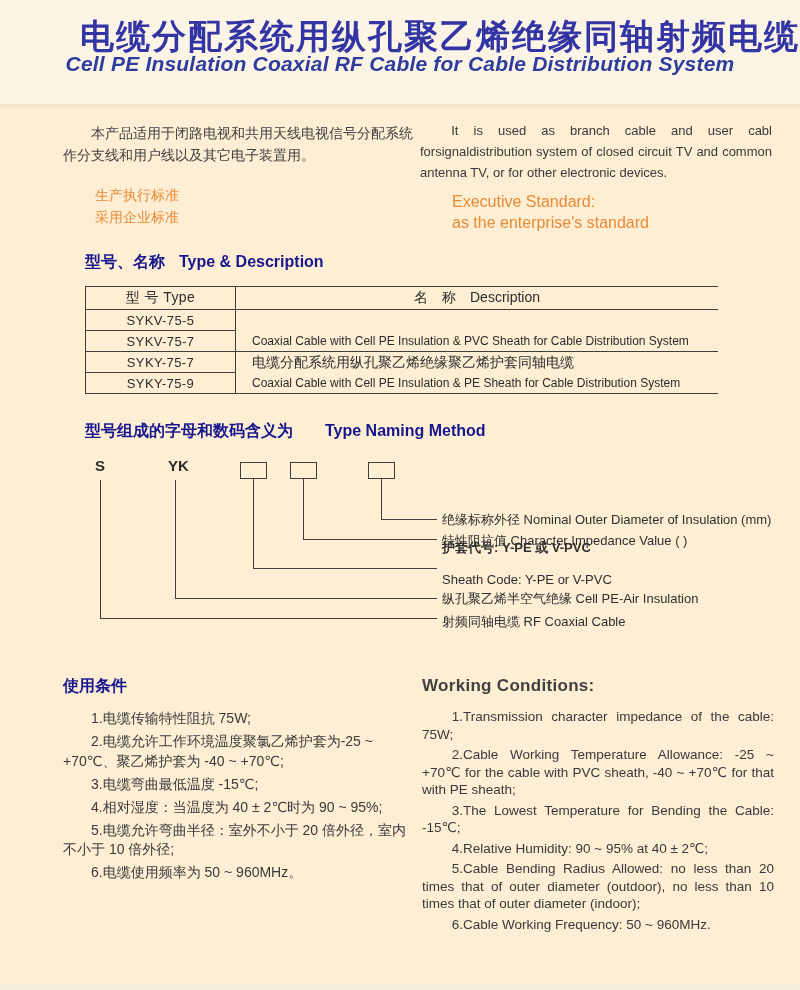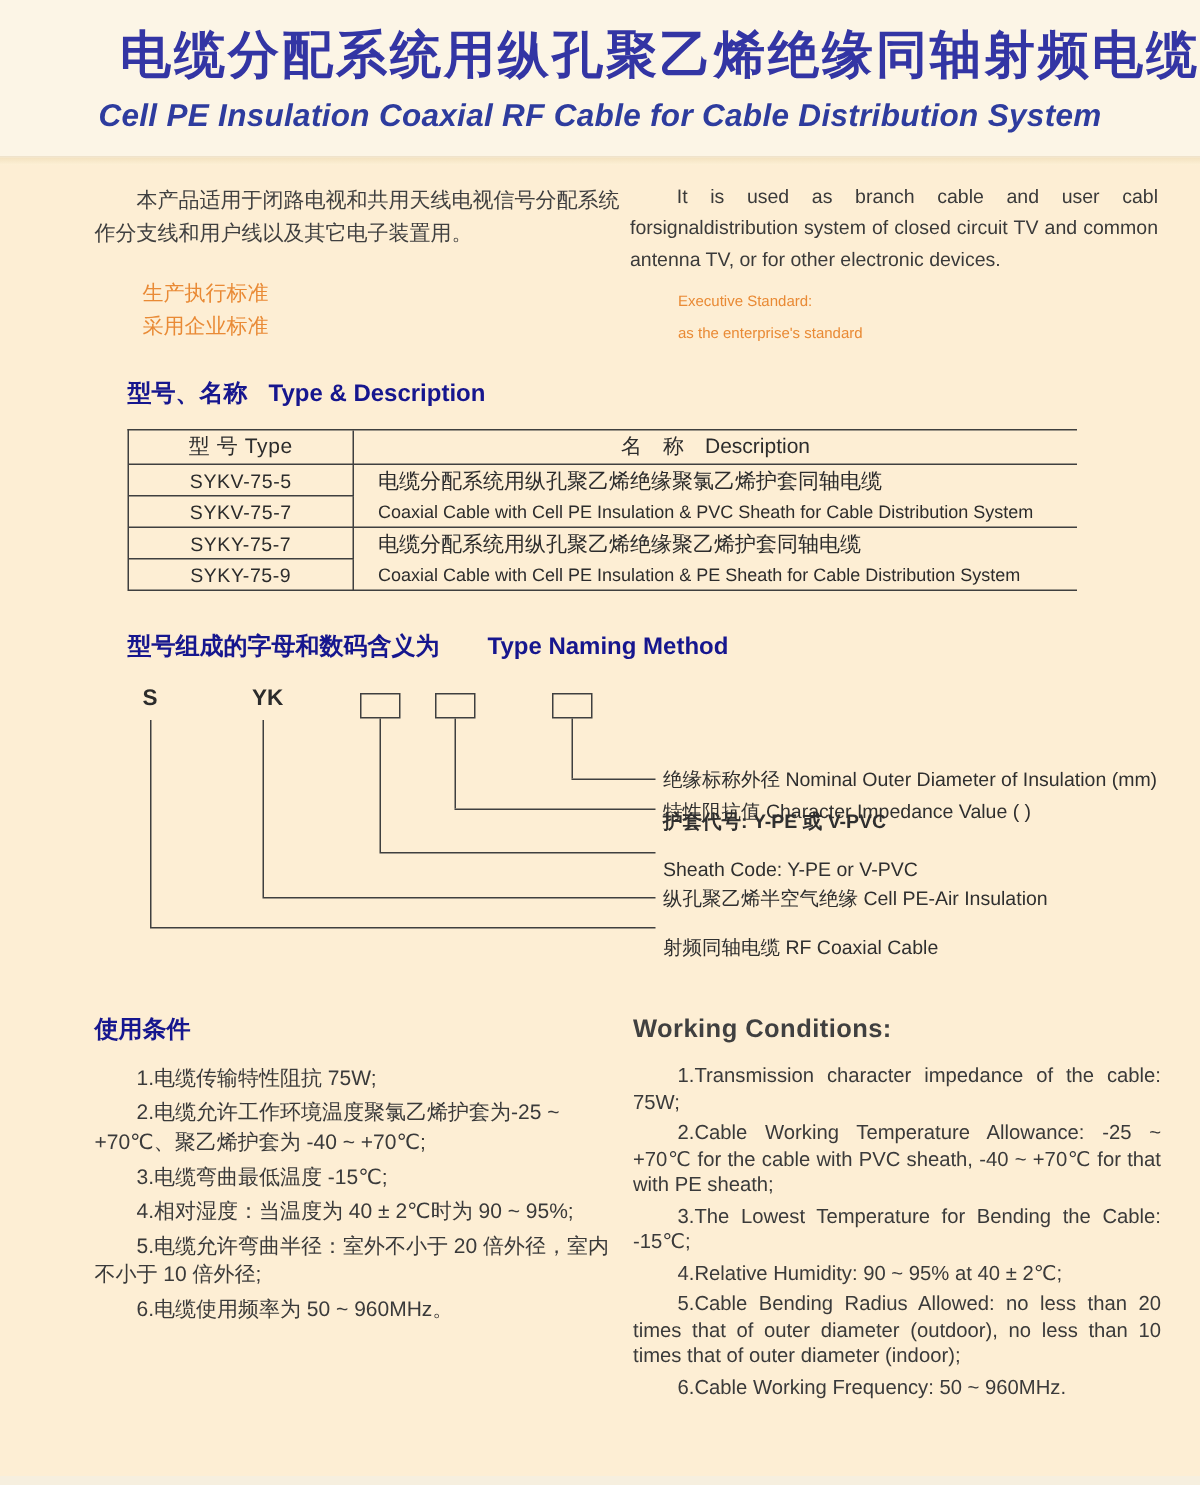--- a/index.html
+++ b/index.html
@@ -13,38 +13,38 @@
   }
   .abs { position:absolute; }
 
   
   .header { top:0; left:0; width:800px; height:104px; background:#fcf5e6; }
   .title-cn {
     top:14px; left:0; width:800px; text-align:right;
     font-size:34px; font-weight:bold; color:#3335a4; letter-spacing:2px;
   }
   .title-en {
-    top:66px; left:0; width:800px; text-align:center;
+    top:52px; left:0; width:800px; text-align:center;
     font-size:21px; font-weight:bold; font-style:italic; color:#2e3c9e; letter-spacing:0.2px;
   }
   .divider {
     top:104px; left:0; width:800px; height:6px;
     background:linear-gradient(to bottom,#f3e2c0,#fdf0d6);
     border-top:1px solid #efe3cc;
   }
 
   
   .intro-left  { top:122px; left:63px;  width:350px; }
   .intro-right { top:120px; left:420px; width:352px; }
   .intro-left p  { font-size:14px; line-height:22px; text-indent:2em; color:#404040; }
   .intro-right p { font-size:13px; line-height:21px; text-indent:2.4em; text-align:justify; color:#3a3a3a; }
   .standards-cn { margin-top:18px; padding-left:2em; }
   .standards-en { margin-top:8px;  padding-left:2em; }
   .standards-cn div, .standards-en div { color:#e98a35; font-size:14px; line-height:22px; }
-  .standards-en div { font-size:10px; line-height:21px; }
+  .standards-en div { font-size:16px; line-height:21px; }
 
   
   .sec-heading { font-weight:bold; color:#16168e; font-size:16px;margin-left:22px; }
   .type-heading   { top:252px; left:63px; }
   .naming-heading { top:421px; left:63px; }
   .type-heading .en { margin-left:14px; }
   .naming-heading .en { margin-left:32px; }
 
   
   .ttable { top:286px; left:85px; width:633px; border-top:1px solid #3f3f3f; border-left:1px solid #3f3f3f; }
@@ -105,21 +105,20 @@
   <span>型号、名称</span><span class="en">Type &amp; Description</span>
 </div>
 
 <div class="abs ttable">
   <div class="trow head">
     <div class="c1 bb">型 号 Type</div>
     <div class="c2 bb">名　称　Description</div>
   </div>
   <div class="trow">
     <div class="c1 bb">SYKV-75-5</div>
-    <div class="c2 desc-cn">电缆分配系统用纵孔聚乙烯绝缘聚氯乙烯护套同轴电缆</div>
   </div>
   <div class="trow">
     <div class="c1 bb">SYKV-75-7</div>
     <div class="c2 bb desc-en">Coaxial Cable with Cell PE Insulation &amp; PVC Sheath for Cable Distribution System</div>
   </div>
   <div class="trow">
     <div class="c1 bb">SYKY-75-7</div>
     <div class="c2 desc-cn">电缆分配系统用纵孔聚乙烯绝缘聚乙烯护套同轴电缆</div>
   </div>
   <div class="trow">
@@ -149,21 +148,21 @@
   <div class="hline" style="left:303px; top:84px;  width:134px;"></div>
   <div class="hline" style="left:253px; top:113px; width:184px;"></div>
   <div class="hline" style="left:175px; top:143px; width:262px;"></div>
   <div class="hline" style="left:100px; top:163px; width:337px;"></div>
 
   <div class="dlabel" style="top:56px;">绝缘标称外径  Nominal Outer Diameter of Insulation (mm)</div>
   <div class="dlabel" style="top:77px;">特性阻抗值  Character Impedance Value (  )</div>
   <div class="dlabel" style="top:84px;font-weight:bold;">护套代号:  Y-PE 或 V-PVC</div>
   <div class="dlabel" style="top:117px;">Sheath Code: Y-PE or V-PVC</div>
   <div class="dlabel" style="top:135px;">纵孔聚乙烯半空气绝缘 Cell PE-Air Insulation</div>
-  <div class="dlabel" style="top:168px;">射频同轴电缆  RF Coaxial Cable</div>
+  <div class="dlabel" style="top:158px;">射频同轴电缆  RF Coaxial Cable</div>
 </div>
 
 <div class="abs usage-cn">
   <h3>使用条件</h3>
   <p>1.电缆传输特性阻抗 75W;</p>
   <p>2.电缆允许工作环境温度聚氯乙烯护套为-25 ~ +70℃、聚乙烯护套为 -40 ~ +70℃;</p>
   <p>3.电缆弯曲最低温度 -15℃;</p>
   <p>4.相对湿度：当温度为 40 ± 2℃时为 90 ~ 95%;</p>
   <p>5.电缆允许弯曲半径：室外不小于 20 倍外径，室内不小于 10 倍外径;</p>
   <p>6.电缆使用频率为 50 ~ 960MHz。</p>

